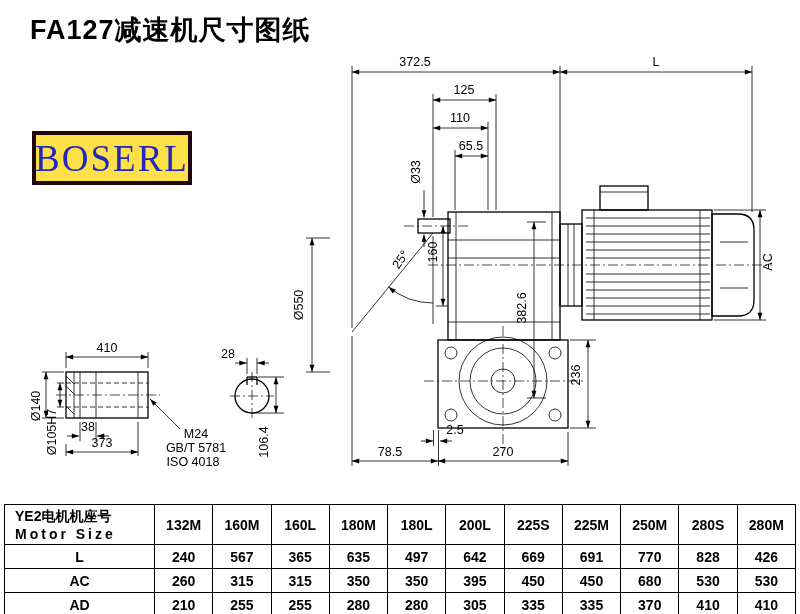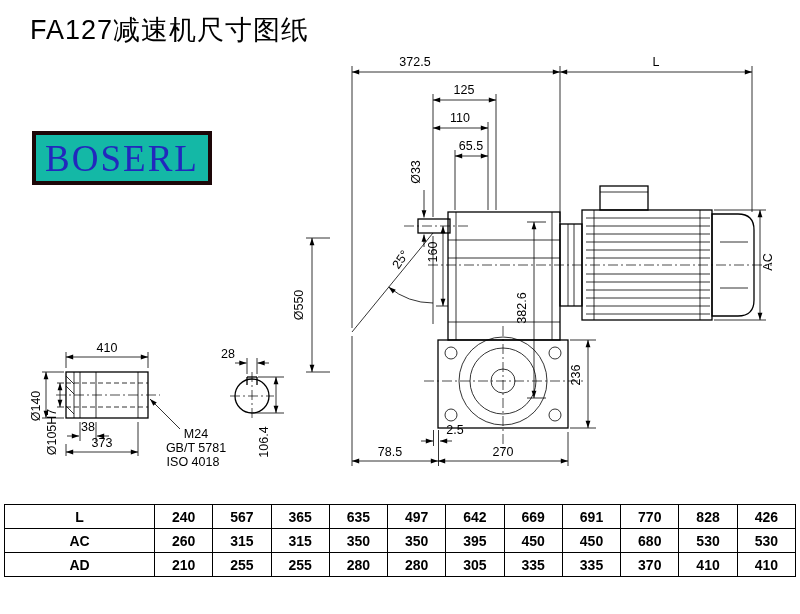--- a/index.html
+++ b/index.html
@@ -1,20 +1,20 @@
 <!DOCTYPE html>
 <html><head>
 <meta charset="utf-8">
 <style>
   *{margin:0;padding:0;box-sizing:border-box}
   html,body{width:800px;height:614px;background:#fff;overflow:hidden;position:relative;
     font-family:"Liberation Sans",sans-serif;color:#000}
-  .title{position:absolute;left:30px;top:12px;font-size:27px;font-weight:normal;letter-spacing:1px;white-space:nowrap}
-  .logo{position:absolute;left:32px;top:131px;width:180px;height:54px;border:4px solid #1d0708;
-    background:#14b8a6;display:flex;align-items:center;justify-content:center}
+  .title{position:absolute;left:30px;top:12px;font-size:27px;font-weight:bold;letter-spacing:1px;white-space:nowrap}
+  .logo{position:absolute;left:32px;top:131px;width:160px;height:54px;border:4px solid #1d0708;
+    background:#fde047;display:flex;align-items:center;justify-content:center}
   .logo span{font-family:"Liberation Serif",serif;font-size:37px;color:#2228bd;letter-spacing:2px}
   svg{position:absolute;left:0;top:0}
   .ol{stroke:#000;stroke-width:1.3;fill:none}
   .tl{stroke:#000;stroke-width:.8;fill:none}
   .dl{stroke:#000;stroke-width:.8;fill:none}
   .cl{stroke:#000;stroke-width:.7;fill:none;stroke-dasharray:10 3 2 3}
   .dt{font:12.5px "Liberation Sans",sans-serif;fill:#000;text-anchor:middle}
   table{position:absolute;left:4px;top:504px;width:792px;border-collapse:collapse;table-layout:fixed;
     font-weight:bold}
   td{border:1px solid #000;text-align:center;font-size:14px;height:24px;padding:0;overflow:hidden}
@@ -241,20 +241,37 @@
       <col>
       <col>
       <col>
       <col>
       <col>
       <col>
       <col>
       <col>
   </colgroup>
   <tbody>
+      <tr class="hdr">
+    <td class="hcell">
+      <div>YE2电机机座号</div>
+      <div class="en">Motor Size</div>
+    </td>
+    <td>132M</td>
+    <td>160M</td>
+    <td>160L</td>
+    <td>180M</td>
+    <td>180L</td>
+    <td>200L</td>
+    <td>225S</td>
+    <td>225M</td>
+    <td>250M</td>
+    <td>280S</td>
+    <td>280M</td>
+  </tr>
   <tr>
     <td>L</td>
     <td>240</td>
     <td>567</td>
     <td>365</td>
     <td>635</td>
     <td>497</td>
     <td>642</td>
     <td>669</td>
     <td>691</td>

